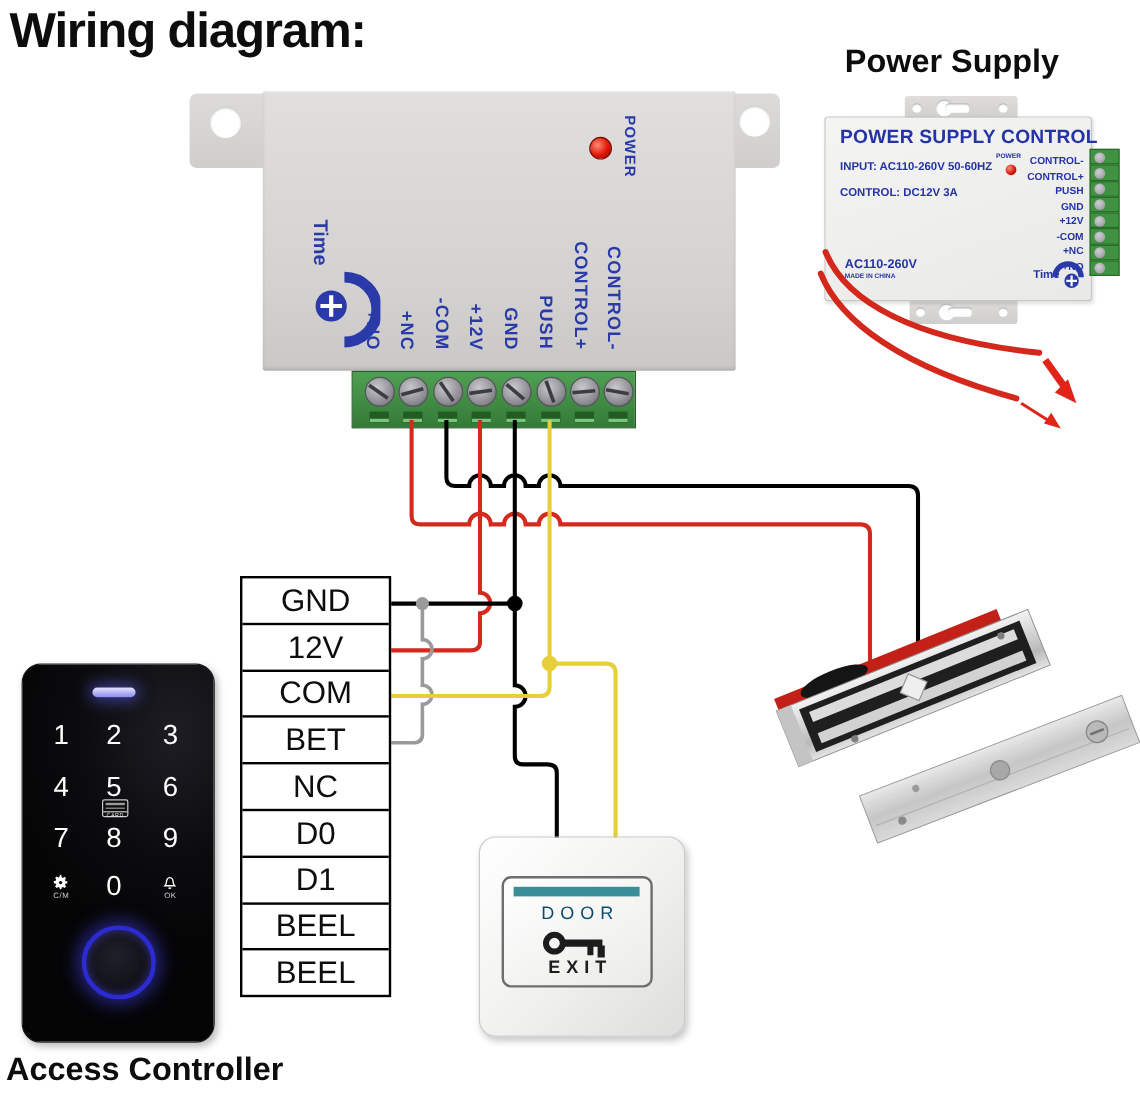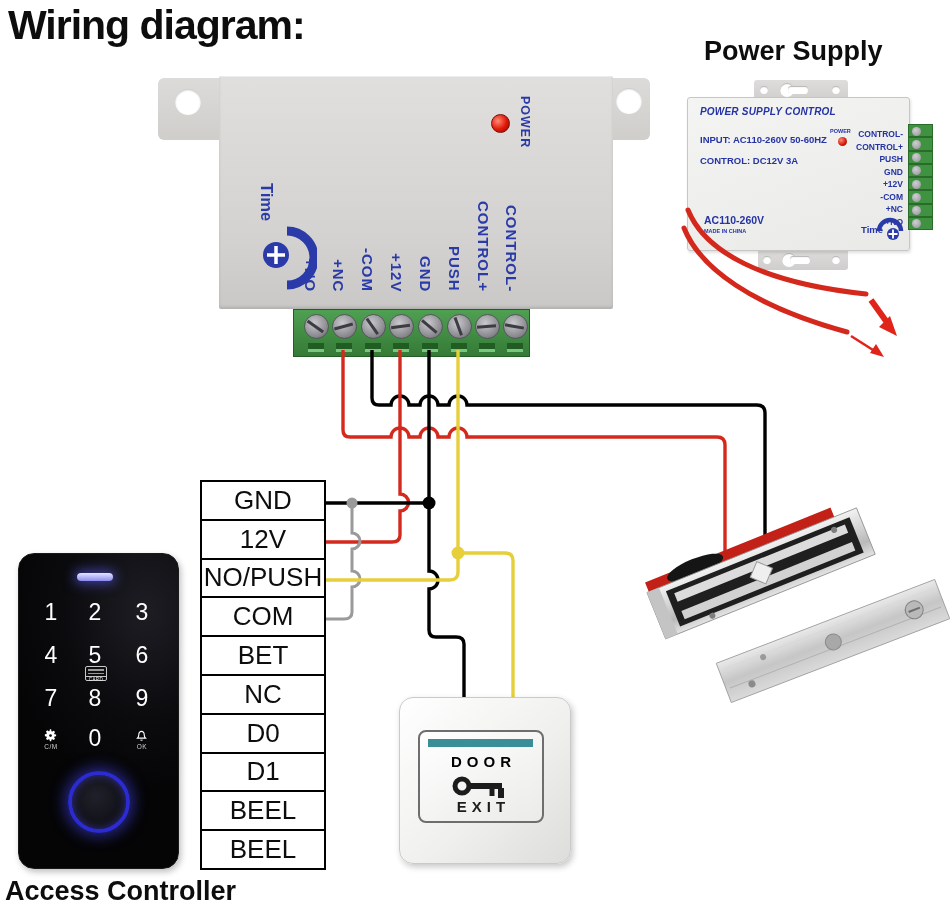--- a/index.html
+++ b/index.html
@@ -31,21 +31,21 @@
           border:1px solid #245c26;box-sizing:border-box;}
   .screw{position:absolute;top:4px;width:23px;height:23px;border-radius:50%;
          background:radial-gradient(circle at 40% 35%,#c9c9cd,#8a8a90 65%,#5f5f66);border:1px solid #55555c;}
   .screw i{position:absolute;left:1px;top:10px;width:19px;height:2.5px;background:#3c3c42;display:block;}
   .thole{position:absolute;top:33px;width:16px;height:9px;background:#215d23;box-shadow:inset 0 -3px 0 #79c77c;}
   
   .ps-tab{background:linear-gradient(180deg,#dedddb,#cfcecc);border-radius:3px;}
   .ps-body{left:687px;top:97px;width:221px;height:152px;background:linear-gradient(160deg,#f4f4f2,#e9e9e7);
            border:1px solid #c6c6c4;border-radius:3px;box-shadow:1px 2px 3px rgba(0,0,0,.12);}
   .ps-blue{color:#2433a5;font-weight:700;white-space:nowrap;}
-  .ps-title{left:700px;top:106px;font-size:10px;font-style:italic;letter-spacing:.2px;}
+  .ps-title{left:700px;top:106px;font-size:16px;letter-spacing:.2px;}
   .ps-input{left:700px;top:134px;font-size:9.5px;}
   .ps-output{left:700px;top:155px;font-size:9.5px;}
   .ps-ac{left:704px;top:214px;font-size:10.5px;}
   .ps-madein{left:704px;top:228px;font-size:5.5px;}
   .ps-powerlbl{left:830px;top:128px;font-size:5.5px;}
   .ps-led{left:838px;top:137px;width:9px;height:9px;border-radius:50%;
           background:radial-gradient(circle at 35% 35%,#ff8a74,#d01407 60%,#8f0a02);}
   .ps-term{width:74px;text-align:right;font-size:8.5px;line-height:12.4px;}
   .ps-strip{left:908px;top:124px;width:25px;height:106px;}
   .ps-cell{position:relative;width:25px;height:13.25px;background:#3f9340;border:1px solid #2a6b2c;box-sizing:border-box;}
@@ -75,21 +75,21 @@
   .kp-fp{left:68px;top:771px;width:54px;height:54px;border-radius:50%;z-index:7;
          background:radial-gradient(circle at 45% 40%,#20202a,#101016 70%,#0a0a0e);
          border:4px solid #2b2bd0;box-shadow:0 0 14px 4px rgba(70,70,255,.5), inset 0 0 8px rgba(80,80,255,.5);}
   
   .exit-plate{left:399px;top:697px;width:170px;height:165px;border-radius:14px;z-index:6;
               background:linear-gradient(135deg,#ffffff,#f0f0ee 55%,#dddddb);
               border:1px solid #cacac8;box-shadow:2px 3px 6px rgba(0,0,0,.22);}
   .exit-inner{left:418px;top:730px;width:126px;height:93px;border-radius:8px;z-index:7;
               background:linear-gradient(150deg,#ffffff,#ebebe9);border:2px solid #6e6e6e;box-sizing:border-box;}
   .exit-bar{left:428px;top:739px;width:105px;height:8px;background:#3a8e98;z-index:8;}
-  .exit-door{left:481px;top:753px;z-index:8;font-size:15px;font-weight:700;letter-spacing:5px;color:#000000;
+  .exit-door{left:481px;top:753px;z-index:8;font-size:15px;font-weight:400;letter-spacing:5px;color:#0c4a6e;
              transform:translate(-50%,0);padding-left:5px;}
   .exit-exit{left:481px;top:798px;z-index:8;font-size:15px;font-weight:700;letter-spacing:5px;color:#1d1d1d;
              transform:translate(-50%,0);padding-left:5px;}
   
   .wires{left:0;top:0;z-index:5;pointer-events:none;}
   .lock-layer{left:0;top:0;z-index:7;pointer-events:none;}
   .icon-layer{pointer-events:none;}
   .w-red{stroke:#d42a1e;fill:none;stroke-width:3.4px;}
   .w-black{stroke:#000;fill:none;stroke-width:3.4px;}
   .w-yellow{stroke:#e6cf3a;fill:none;stroke-width:3.4px;}
@@ -255,21 +255,20 @@
     <path class="w-cable" d="M684 228 C700 268 752 306 847 332"></path>
     <path d="M871 300 L886 321" stroke="#e02419" stroke-width="6"></path>
     <polygon points="897,336 879,327 890,316" fill="#e02419"></polygon>
     <path d="M851 336 L873 350" stroke="#e02419" stroke-width="2.5"></path>
     <polygon points="884,357 870,353 876,344" fill="#e02419"></polygon>
   </svg>
 
   <div class="abs wtable">
     <div class="row">GND</div>
     <div class="row">12V</div>
-    <div class="row">NO/PUSH</div>
     <div class="row">COM</div>
     <div class="row">BET</div>
     <div class="row">NC</div>
     <div class="row">D0</div>
     <div class="row">D1</div>
     <div class="row">BEEL</div>
     <div class="row">BEEL</div>
   </div>
 
   <div class="abs kp-body"></div>

